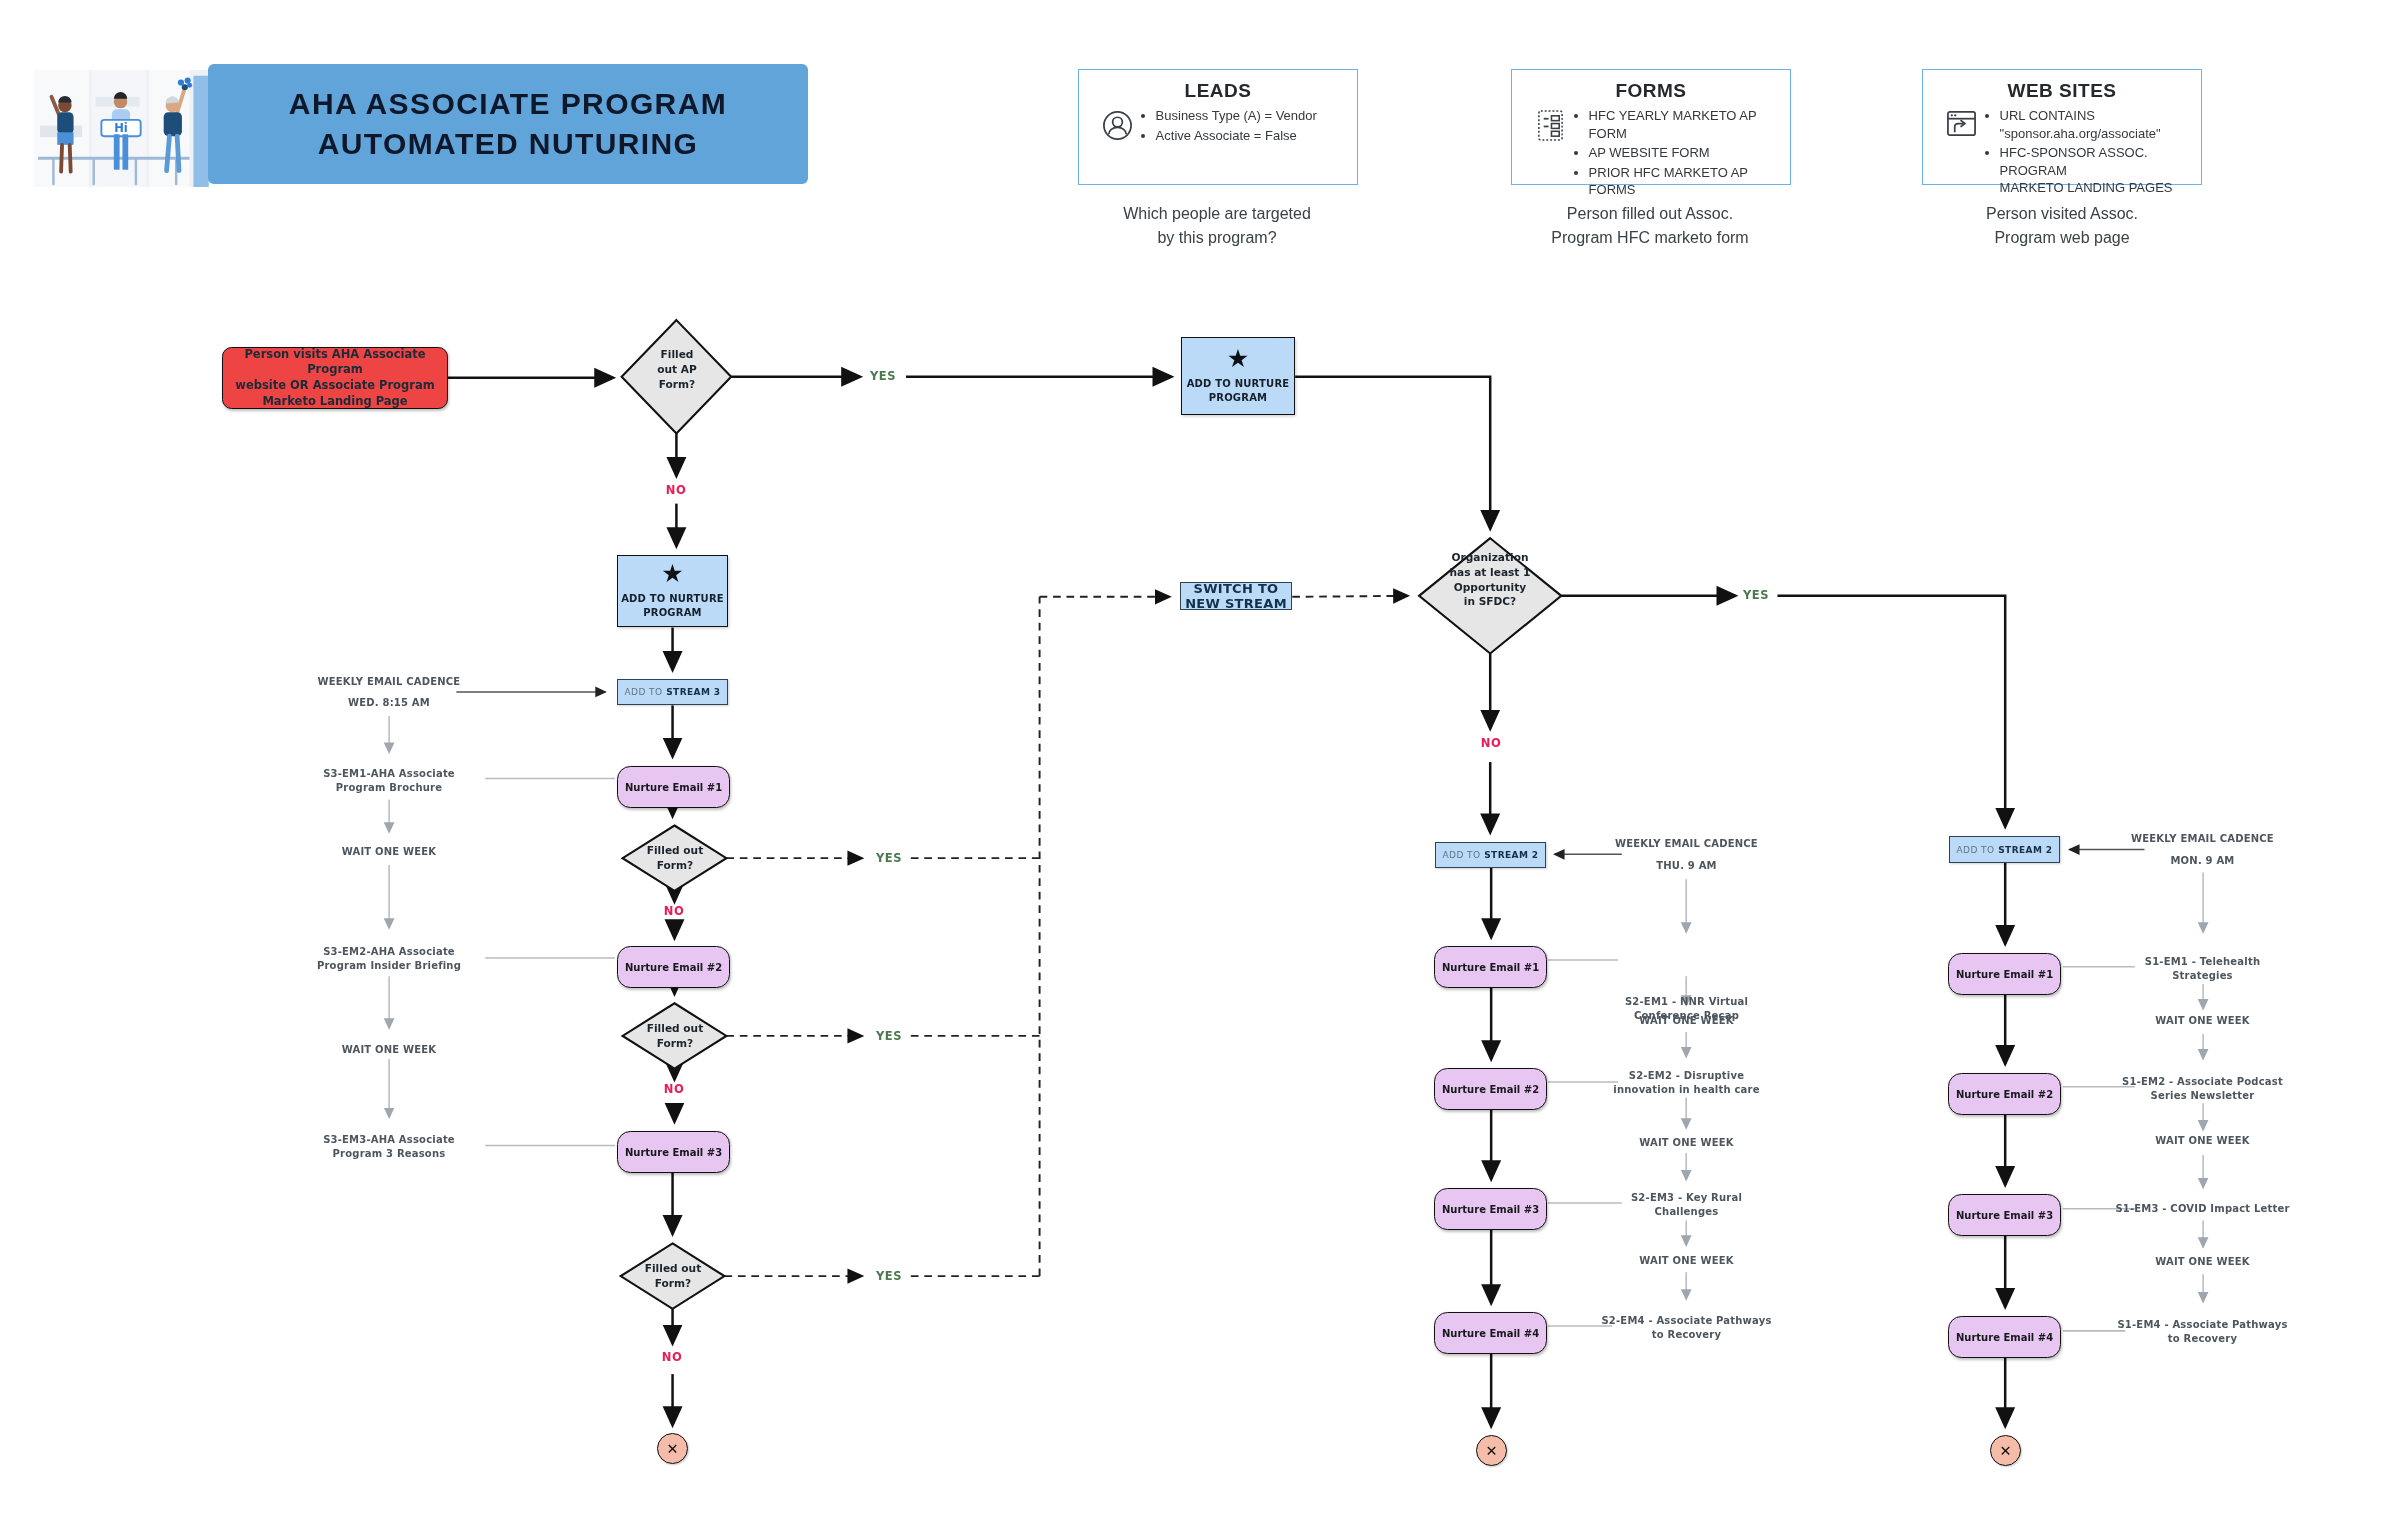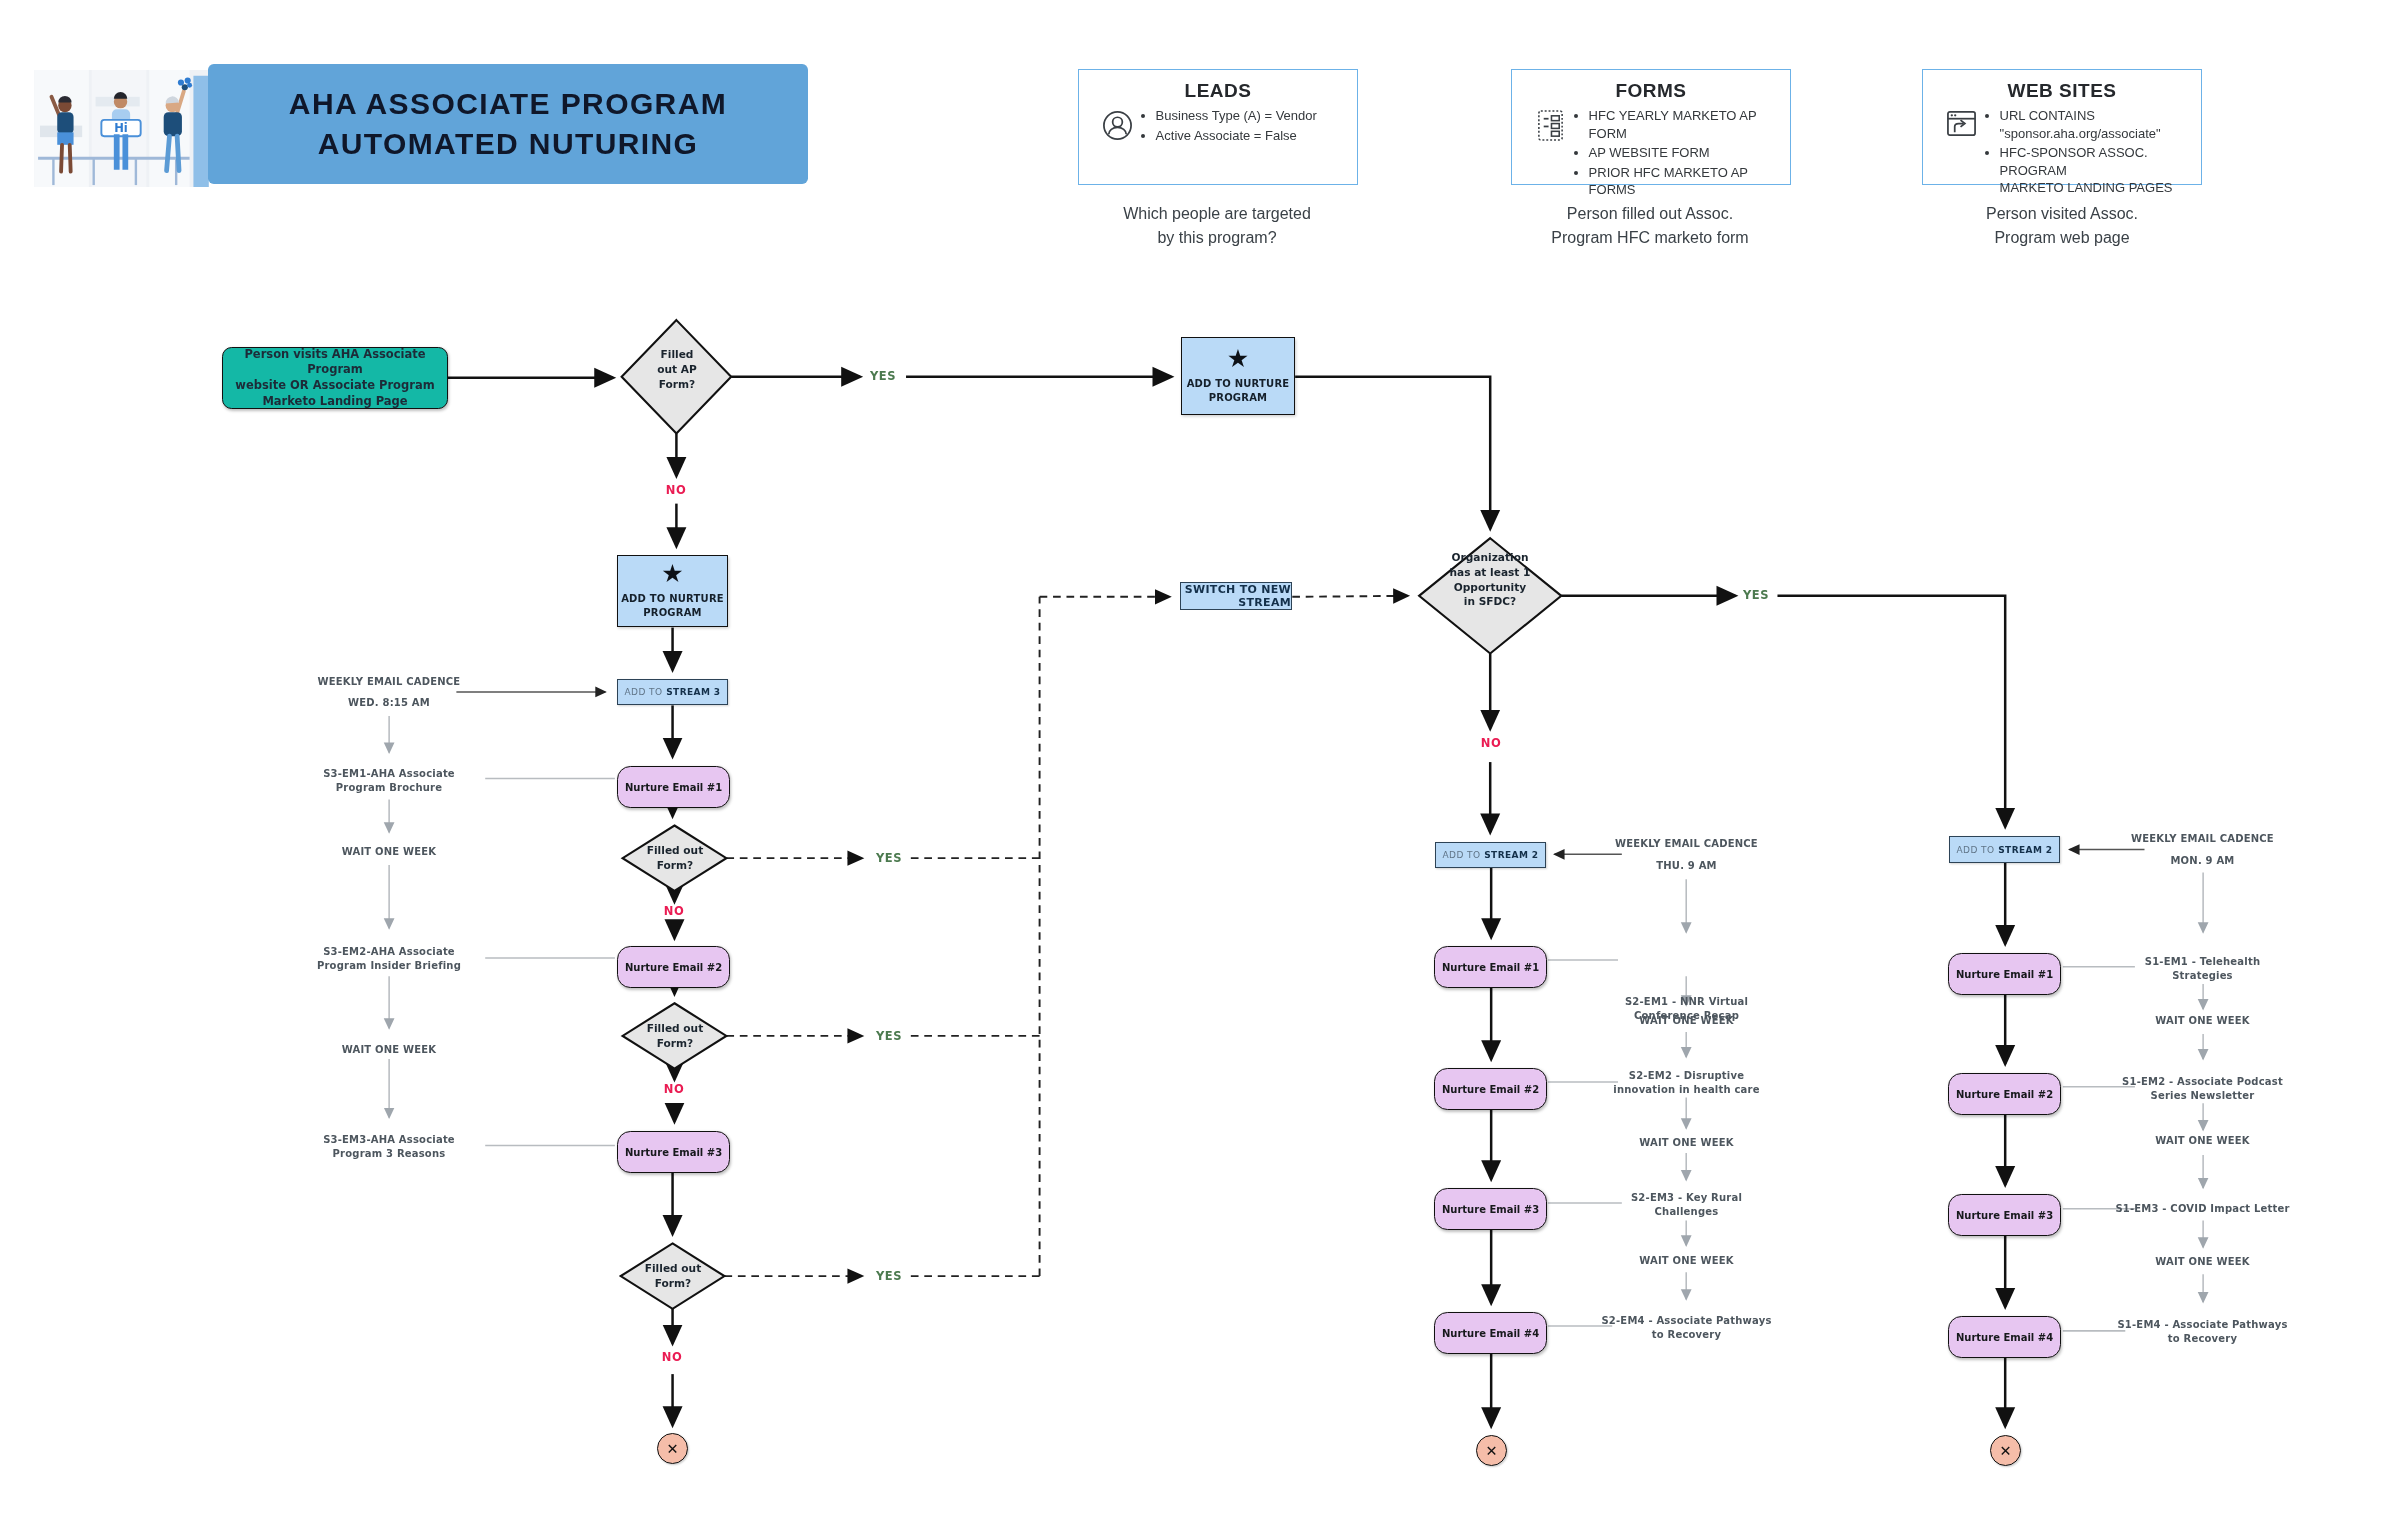--- a/index.html
+++ b/index.html
@@ -18,30 +18,30 @@
   .card{background:#fff;border:1.9px solid #6CB2E8;z-index:3;position:absolute;box-sizing:border-box;
         width:280px;height:116px;font-family:"Liberation Sans",sans-serif;}
   .card h3{margin:9.6px 0 5.8px 0;text-align:center;font-size:19px;letter-spacing:0.5px;color:#25282c;}
   .card .row{display:flex;align-items:flex-start;padding:0 9.6px 0 17.3px;}
   .card .ic{flex:0 0 42px;display:flex;justify-content:center;margin-top:1.9px;}
   .card ul{margin:0;padding-left:17.3px;}
   .card li{font-size:13px;color:#34383c;line-height:1.35;margin-bottom:1.9px;font-weight:500;white-space:pre-line;}
   .caption{position:absolute;z-index:3;width:288px;text-align:center;font-size:16px;line-height:1.5;
            color:#3a4147;font-family:"Liberation Sans",sans-serif;font-weight:500;white-space:pre-line;}
   
-  .startbox{left:222px;top:347px;width:226px;height:62px;background:#14b8a6;border:1.9px solid #111;border-radius:9.6px;
+  .startbox{left:222px;top:347px;width:226px;height:62px;background:#ef4444;border:1.9px solid #111;border-radius:9.6px;
             font-size:11.5px;font-weight:bold;color:#1d2b38;line-height:1.35;box-shadow:1px 1.9px 2.9px rgba(0,0,0,.25);}
   .bigblue{background:#BADAF7;border:1.9px solid #111;box-shadow:1px 1.9px 2.9px rgba(0,0,0,.2);
            flex-direction:column;font-weight:bold;color:#15202b;}
   .bigblue .star{font-size:25px;line-height:1;margin-bottom:5.8px;color:#0d1117;}
   .bigblue .t{font-size:10px;line-height:1.45;letter-spacing:0.2px;}
   .smallblue{background:#BADAF7;border:1.9px solid #2d4356;box-shadow:1px 1px 1.9px rgba(0,0,0,.18);font-size:9px;letter-spacing:0.4px;}
   .smallblue .pre{color:#5f7487;font-weight:500;margin-right:3.8px;}
   .smallblue .nm{color:#14304a;font-weight:bold;}
-  .switch{background:#BADAF7;border:1.9px solid #2d4356;font-size:11px;font-weight:bold;color:#14304a;letter-spacing:0.3px;text-align:right;}
+  .switch{background:#BADAF7;border:1.9px solid #2d4356;font-size:13px;font-weight:bold;color:#14304a;letter-spacing:0.3px;}
   .pill{width:113px;height:42px;background:#E7C6F1;border:1.9px solid #111;border-radius:13.4px;
         font-size:10px;font-weight:bold;color:#17191c;box-shadow:1px 1.9px 2.9px rgba(0,0,0,.25);}
   .dtext{position:absolute;z-index:3;text-align:center;font-weight:bold;color:#1a242e;font-size:10.6px;line-height:1.4;white-space:pre-line;}
   .ynlabel{position:absolute;z-index:3;width:42px;text-align:center;font-size:11.5px;font-weight:bold;letter-spacing:0.5px;}
   .yes{color:#4C7A4F;}
   .no{color:#EA1C53;}
   .glabel{position:absolute;z-index:3;text-align:center;font-size:10px;font-weight:600;color:#4d565e;line-height:1.4;
           white-space:pre-line;letter-spacing:0.2px;}
   .endx{position:absolute;z-index:3;width:31px;height:31px;border-radius:50%;background:#F5BDA9;border:1.9px solid #111;
         display:flex;align-items:center;justify-content:center;font-size:14.4px;font-weight:bold;color:#111;

